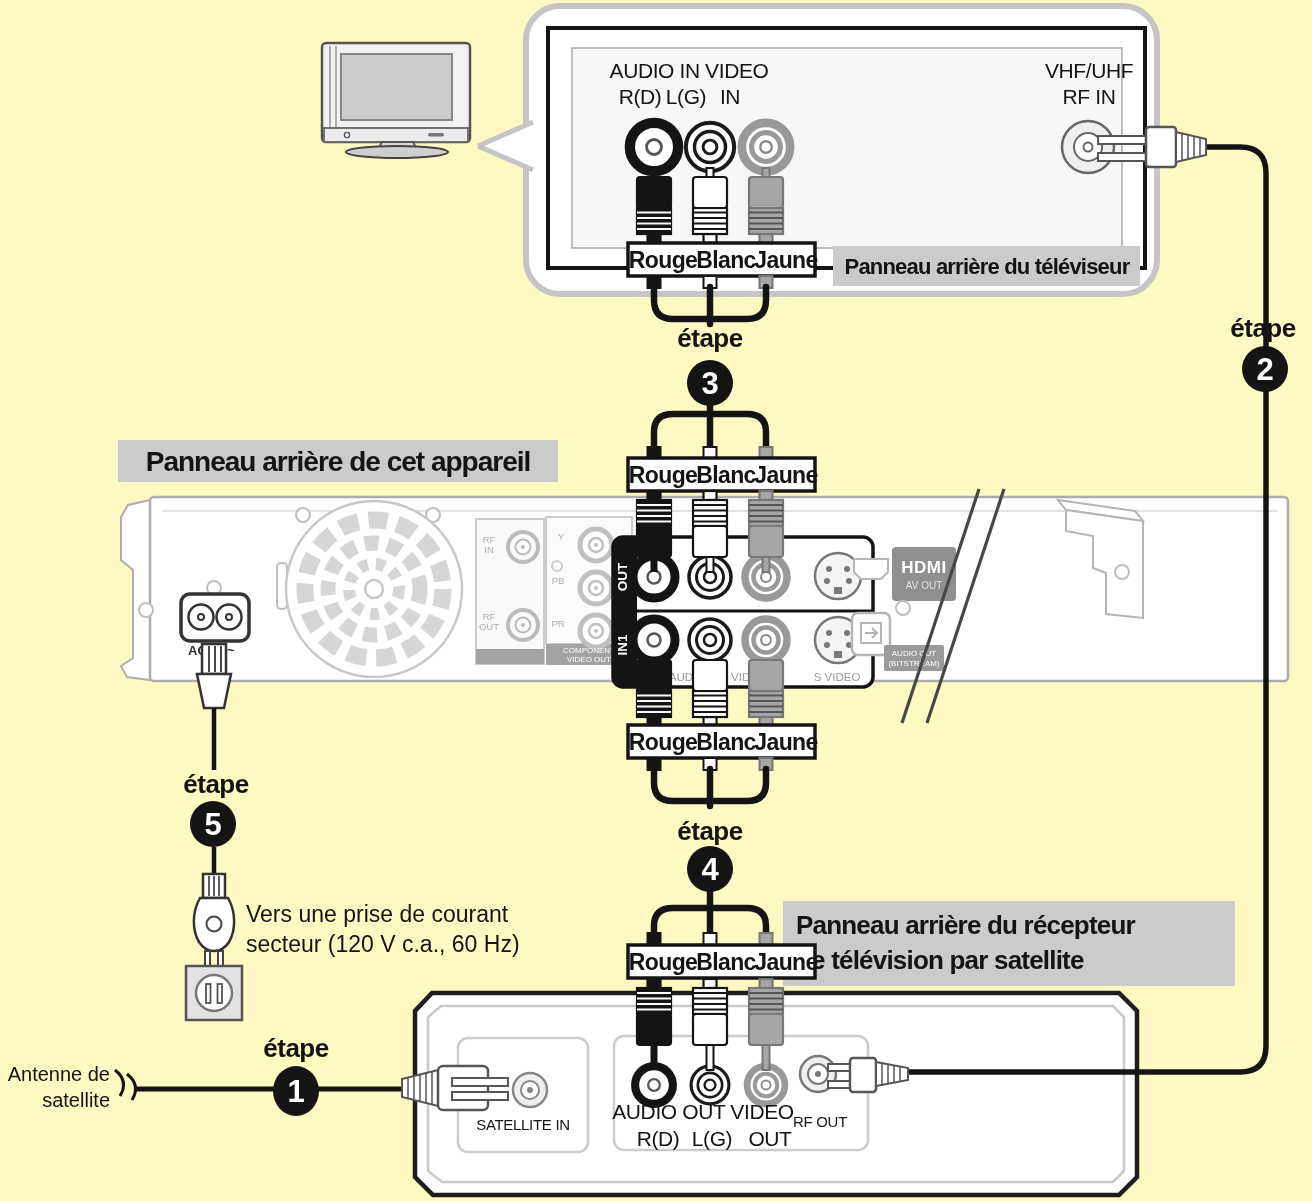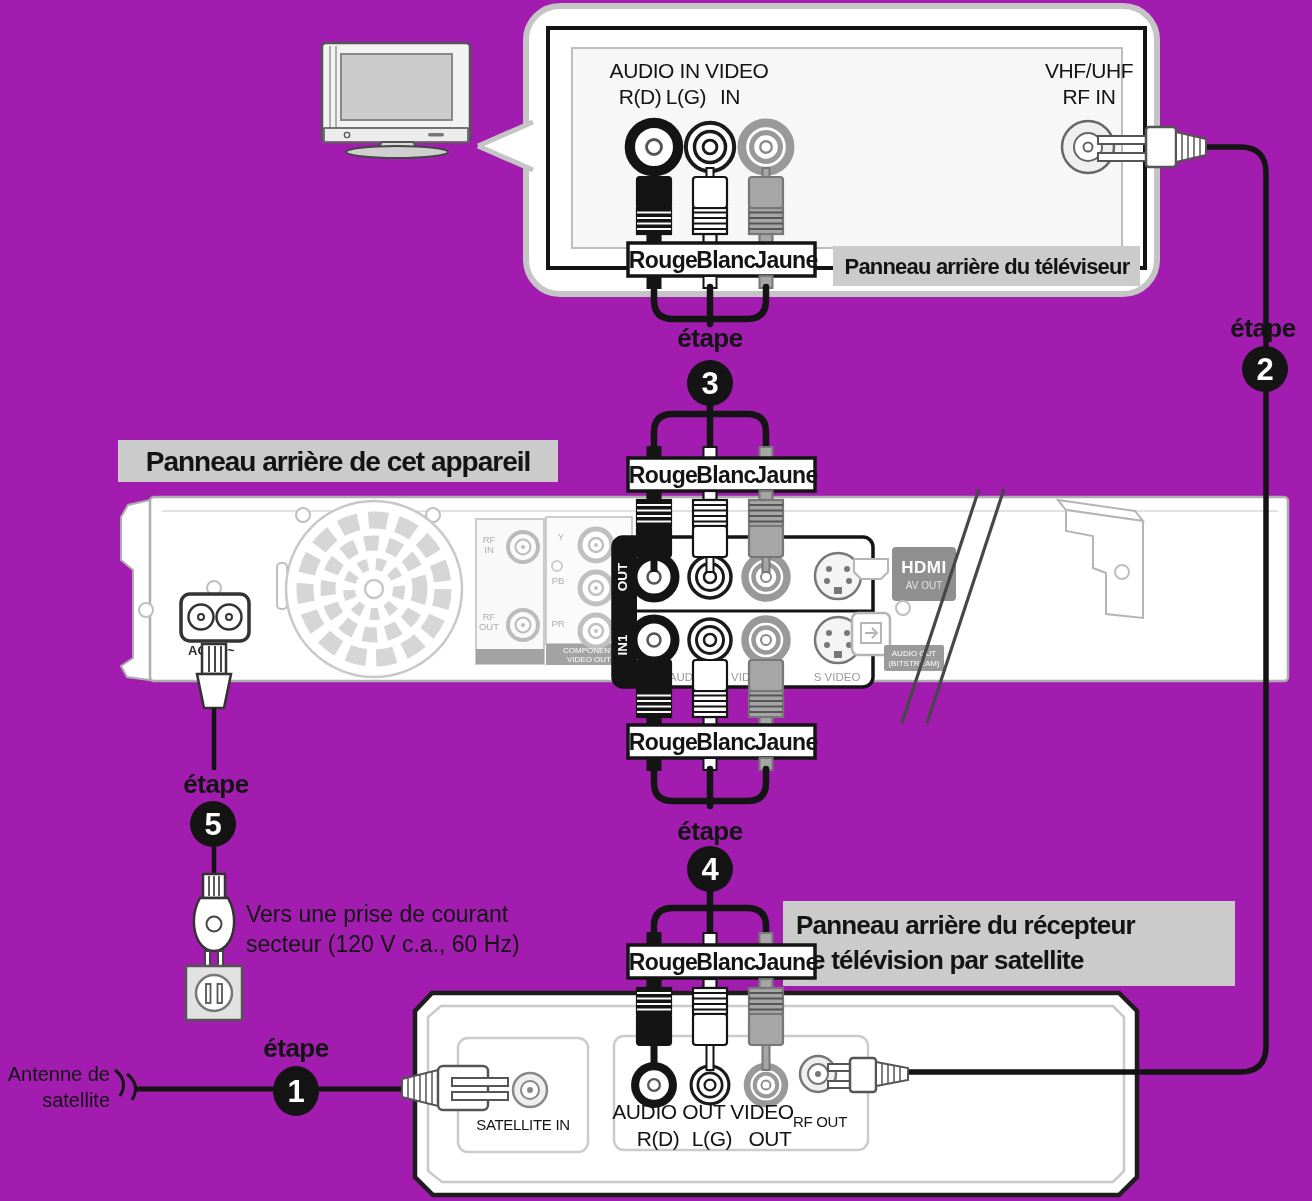--- a/index.html
+++ b/index.html
@@ -1,16 +1,16 @@
 <!DOCTYPE html>
 <html><head>
 <meta charset="utf-8">
 <style>
   html,body{margin:0;padding:0;background:#fff;}
-  #stage{width:1312px;height:1201px;position:relative;background:#a21caf;overflow:hidden;}
+  #stage{width:1312px;height:1201px;position:relative;background:#fef9c3;overflow:hidden;}
   svg text{font-family:"Liberation Sans","DejaVu Sans",sans-serif;fill:#141414;}
   .cap   {font-weight:700;font-size:28px;letter-spacing:-1px;}
   .capsm {font-weight:700;font-size:22px;letter-spacing:-0.8px;}
   .capmd {font-weight:700;font-size:26px;letter-spacing:-0.8px;}
   .lbl   {font-weight:400;font-size:21px;letter-spacing:-0.4px;}
   .lblsm {font-weight:400;font-size:15px;letter-spacing:-0.3px;}
   .step  {font-weight:700;font-size:26px;letter-spacing:-0.5px;}
   .num   {font-weight:700;font-size:31px;fill:#fff;}
   .rbj   {font-weight:700;font-size:23px;letter-spacing:-0.6px;}
   .tiny  {font-weight:400;font-size:9.5px;fill:#aeaeae;}

